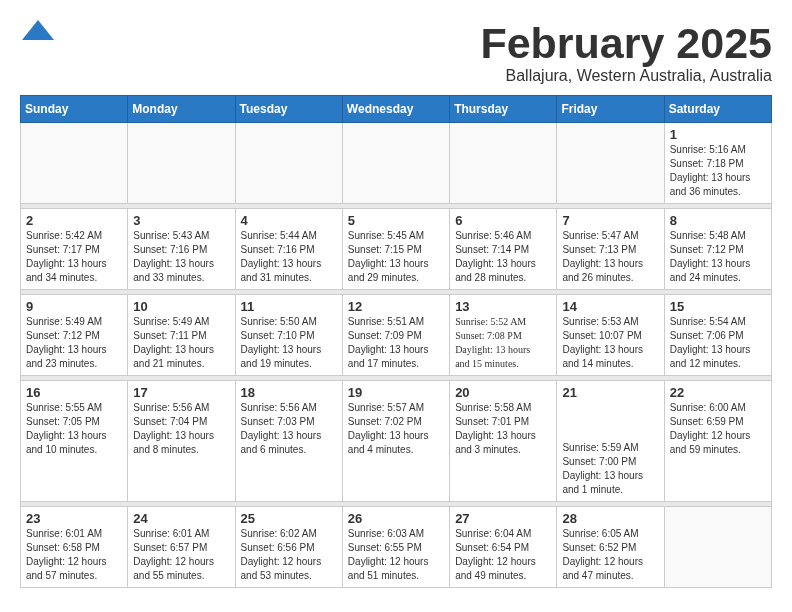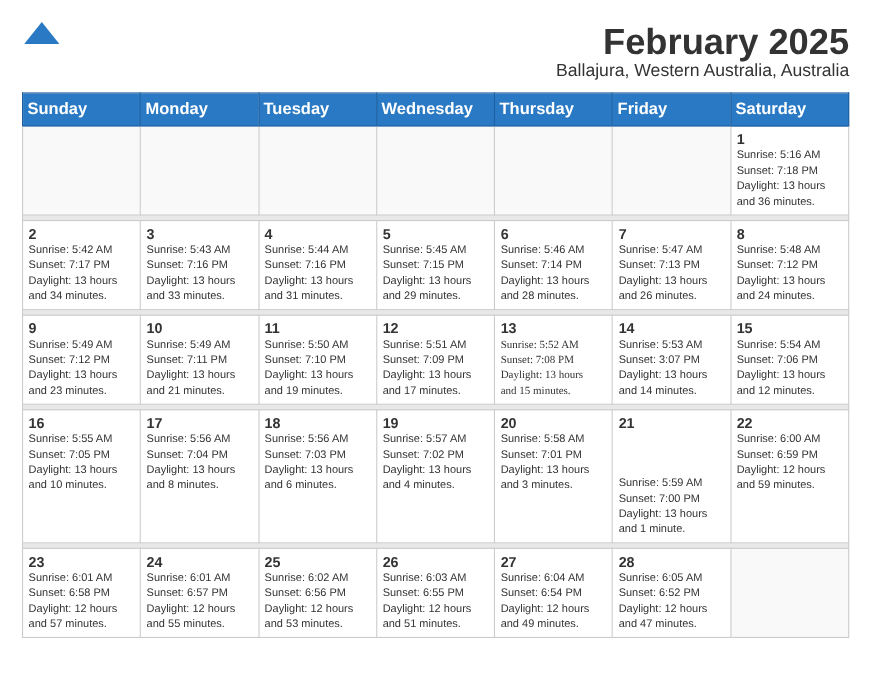--- a/index.html
+++ b/index.html
@@ -26,38 +26,38 @@
       font-weight: bold;
       color: #333;
       line-height: 1;
     }
     .logo-text .general { color: #333; }
     .logo-text .blue { color: #1a6bbf; }
     .title-area {
       text-align: right;
     }
     .calendar-title {
-      font-size: 33px;
+      font-size: 43px;
       font-weight: bold;
       color: #333;
       line-height: 1.1;
     }
     .calendar-subtitle {
       font-size: 16px;
       color: #333;
     }
     .calendar {
       width: 100%;
       border-collapse: collapse;
       border: 1px solid #ccc;
     }
     .calendar th {
       background: #2979c4;
       color: #fff;
-      font-size: 15px;
+      font-size: 12px;
       font-weight: bold;
       padding: 6px 4px;
       text-align: left;
       border: 1px solid #2060a0;
     }
     .calendar td {
       vertical-align: top;
       padding: 4px 5px;
       font-size: 10.5px;
       color: #333;
@@ -220,21 +220,21 @@
         <td>
           <span class="day-number">13</span>
           <div class="day-info" style="white-space: pre-line; font-family: Liberation Serif, serif;">Sunrise: 5:52 AM
 Sunset: 7:08 PM
 Daylight: 13 hours
 and 15 minutes.</div>
         </td>
         <td>
           <span class="day-number">14</span>
           <div class="day-info" style="white-space: pre-line;">Sunrise: 5:53 AM
-Sunset: 3:07 PM
+Sunset: 10:07 PM
 Daylight: 13 hours
 and 14 minutes.</div>
         </td>
         <td>
           <span class="day-number">15</span>
           <div class="day-info" style="white-space: pre-line;">Sunrise: 5:54 AM
 Sunset: 7:06 PM
 Daylight: 13 hours
 and 12 minutes.</div>
         </td>

